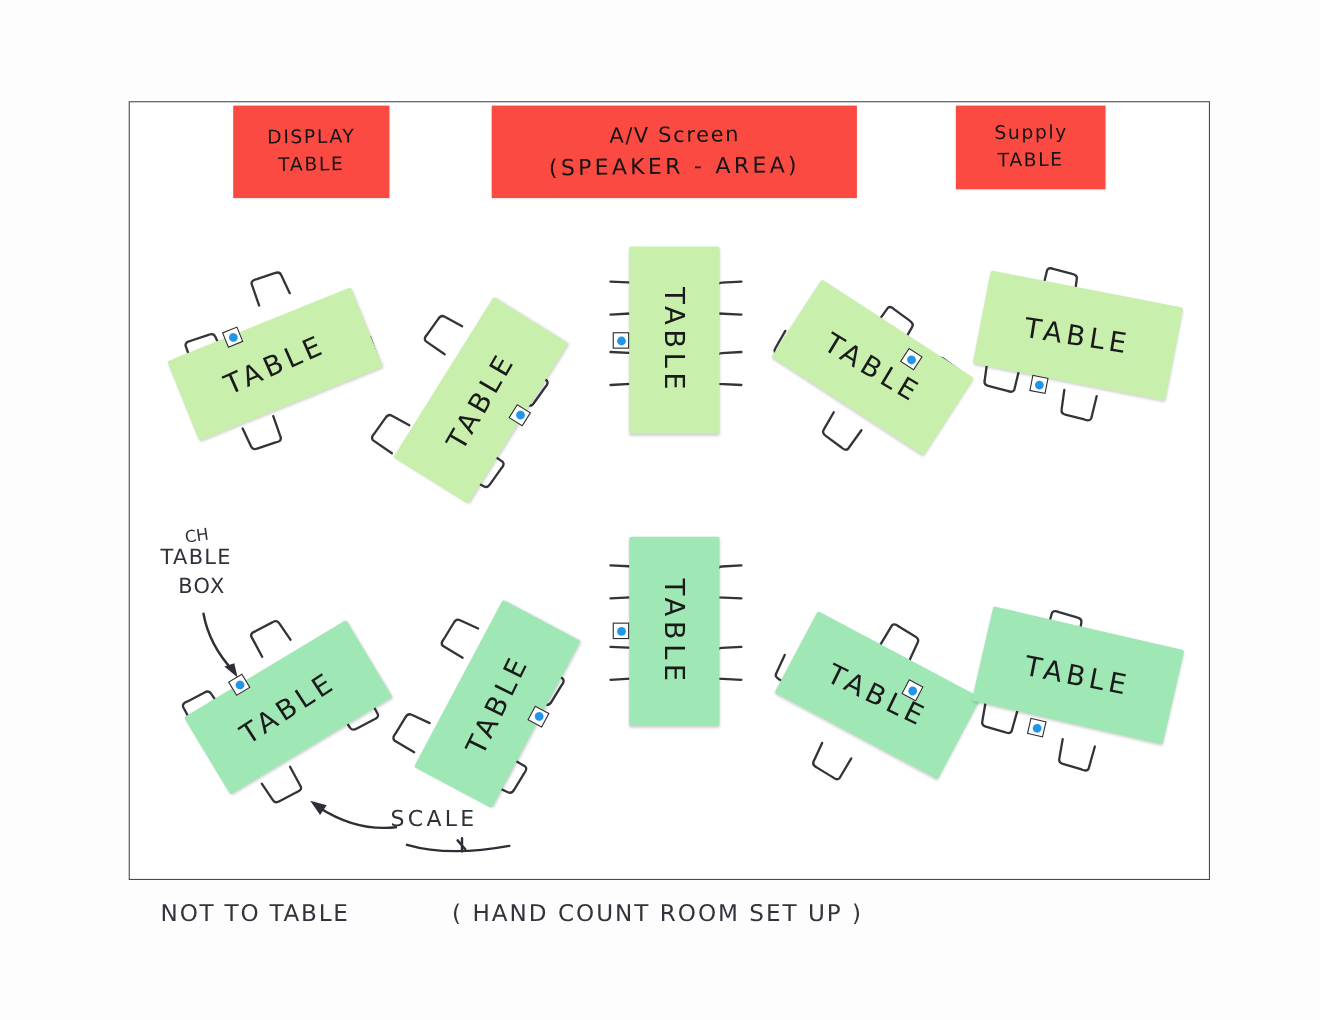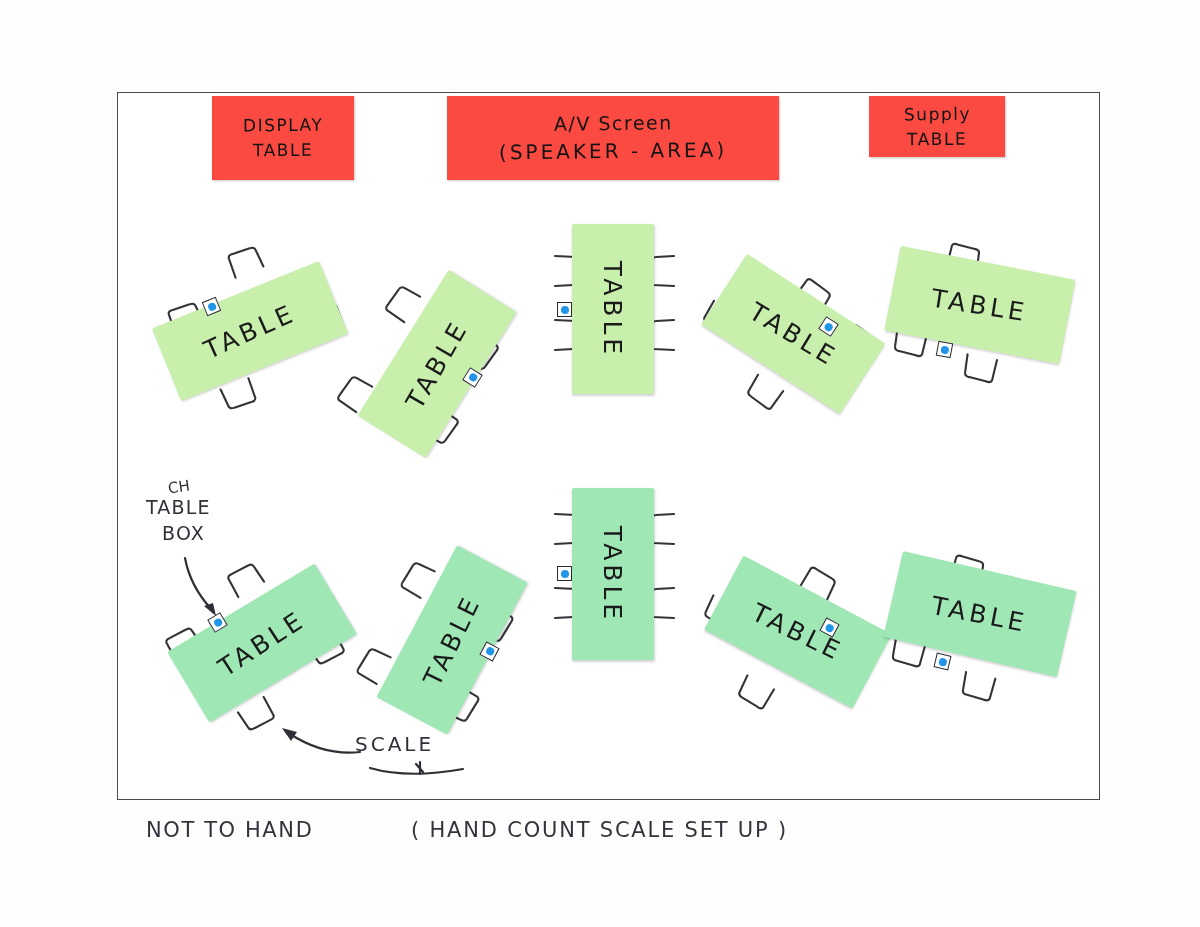--- a/index.html
+++ b/index.html
@@ -46,21 +46,21 @@
     line-height: 1.45;
     white-space: nowrap;
     transform: rotate(-0.7deg);
   }
   .banner-line.small { font-size: 17px; }
   .banner-line.mid   { font-size: 19px; }
   .banner-line.wide  { font-size: 20px; letter-spacing: 3px; }
 
   #banner-display { left: 212px; top: 96px;  width: 142px; height: 84px; }
   #banner-av      { left: 447px; top: 96px;  width: 332px; height: 84px; text-align: center; }
-  #banner-supply  { left: 869px; top: 96px;  width: 136px; height: 61px; }
+  #banner-supply  { left: 869px; top: 96px;  width: 136px; height: 76px; }
 
   
   .table-group { position: absolute; }
   .table-slab {
     position: absolute;
     box-sizing: border-box;
     border-radius: 2px;
     box-shadow: 0.5px 1.5px 2.5px rgba(0,0,0,0.18);
     display: flex;
     align-items: center;
@@ -465,17 +465,17 @@
   </div>
 
   <div class="arrow" style="position:absolute; left:272px; top:718px;">
     <svg width="92" height="42" viewBox="0 0 92 42">
       <path d="M88 34 Q52 38 18 16"></path>
       <polygon points="10,10 25,14 19,23"></polygon>
     </svg>
   </div>
 
   <div id="caption-row">
-    <div class="caption" id="caption-scale">NOT TO HAND</div>
-    <div class="caption" id="caption-title">( HAND COUNT SCALE SET UP )</div>
+    <div class="caption" id="caption-scale">NOT TO TABLE</div>
+    <div class="caption" id="caption-title">( HAND COUNT ROOM SET UP )</div>
   </div>
 
 </div>
 
 </body></html>

